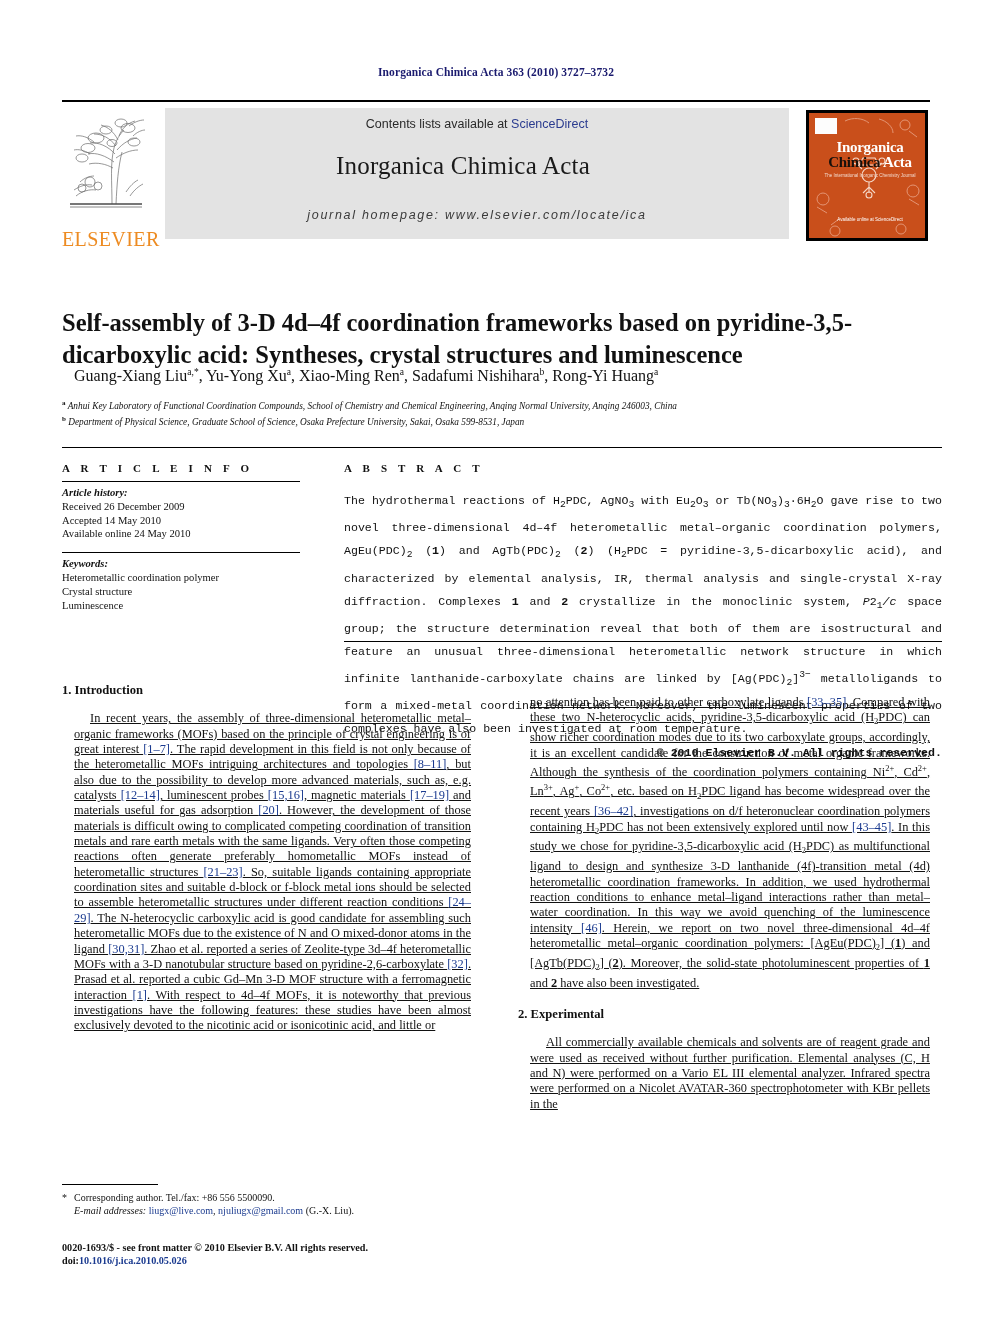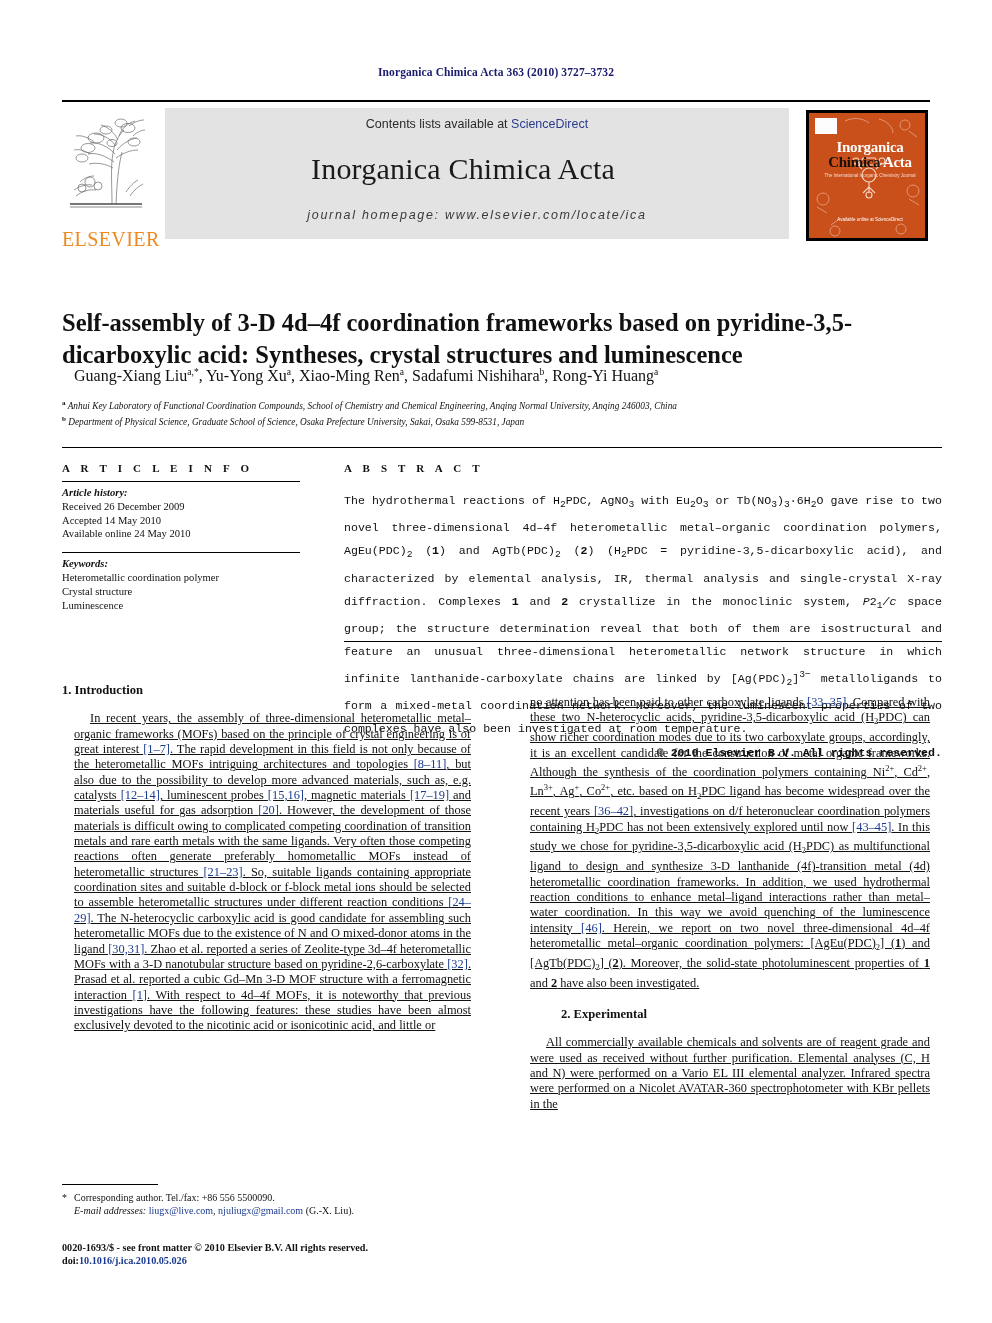--- a/index.html
+++ b/index.html
@@ -92,21 +92,21 @@
   }
   .contents-line .sd-link {
     color: #2a3b8f;
   }
   .journal-title {
     position: absolute;
     left: 0; top: 44px;
     width: 596px;
     text-align: center;
     font-family: "Liberation Serif", serif;
-    font-size: 30px;
+    font-size: 25px;
     color: #1a1a1a;
     letter-spacing: 0.2px;
   }
   .homepage-line {
     position: absolute;
     left: 0; top: 100px;
     width: 624px;
     text-align: center;
     font-family: "Liberation Sans", sans-serif;
     font-size: 12.5px;
@@ -242,21 +242,21 @@
     font-weight: bold;
     font-size: 12.6px;
     margin: 0 0 13px 0;
   }
   .subsec-head {
     font-weight: bold;
     font-style: italic;
     font-size: 12.2px;
     margin: 0 0 12px 0;
   }
-  .gap-before { margin-top: 16px; margin-left: 43px; }
+  .gap-before { margin-top: 16px; }
   .ref { color: #1a3a8f; }
   .body-col sub { font-size: 8.5px; }
   .body-col sup { font-size: 8.5px; }
 
   
   .footnote-rule {
     position: absolute;
     left: 62px; top: 1184px;
     width: 96px;
     border-top: 0.9px solid #000;

